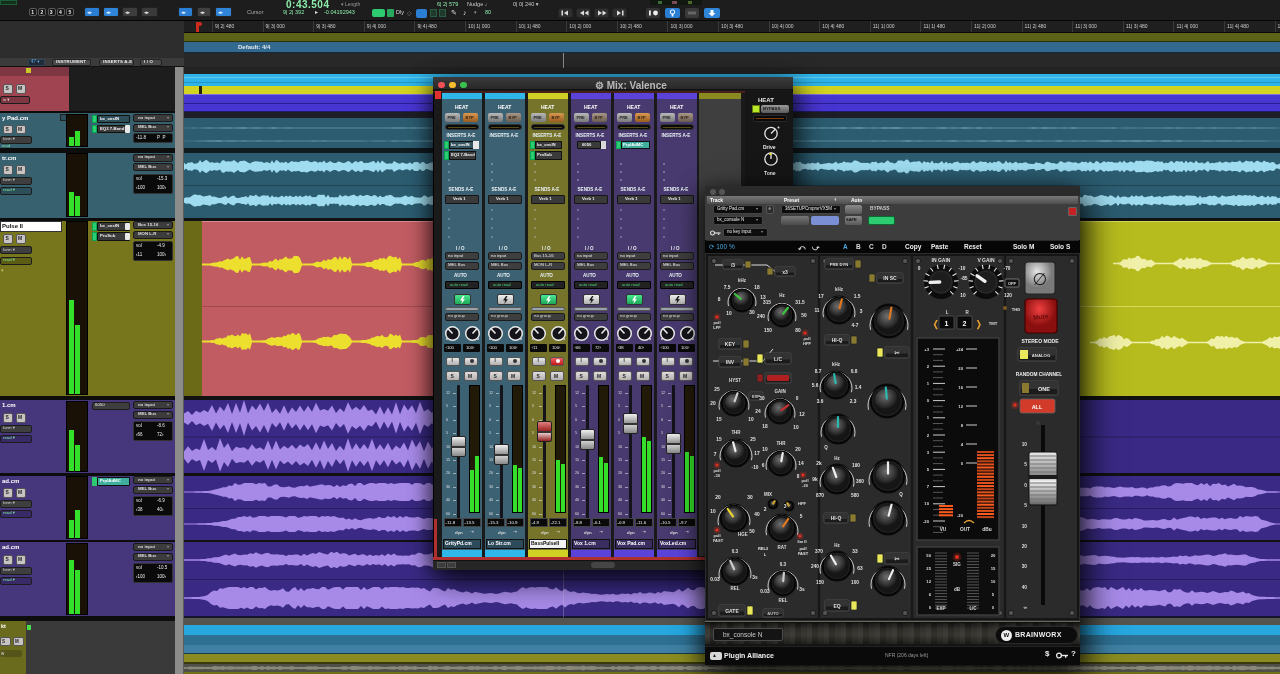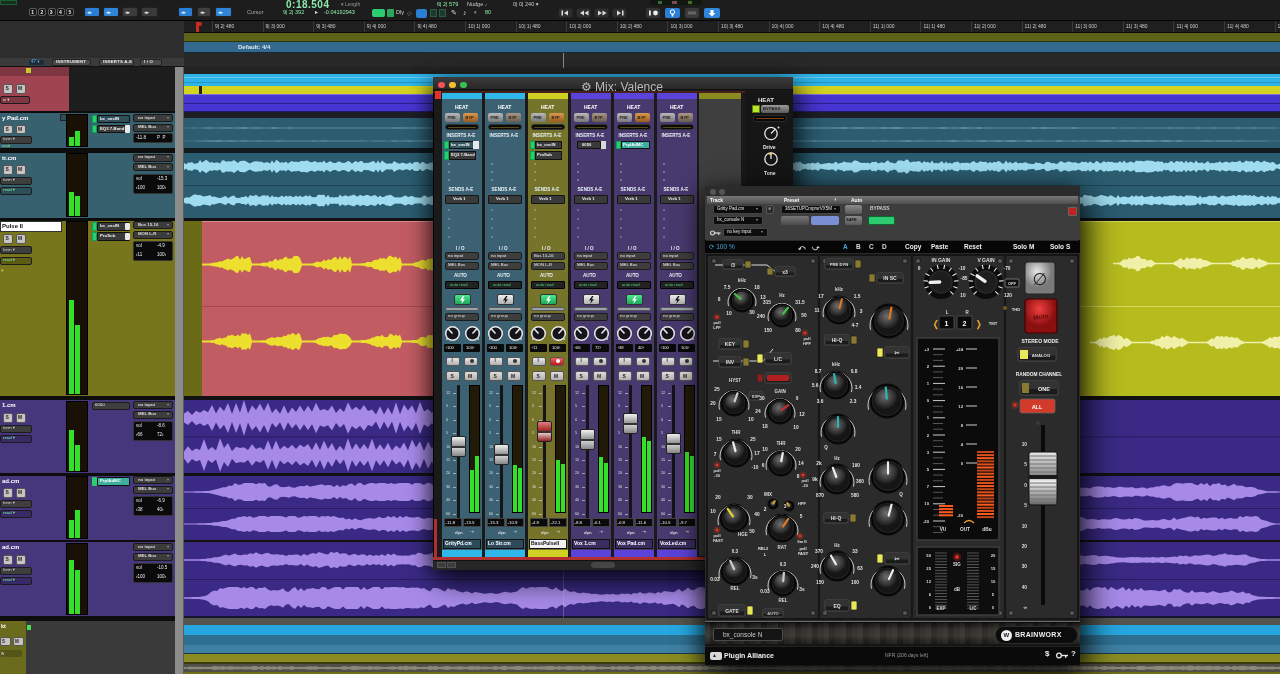--- a/index.html
+++ b/index.html
@@ -26,21 +26,21 @@
 <div class="a" style="left:122px;top:7px;width:16px;height:10px;background:#3d3d3d;border-radius:2px;border:1px solid #222"></div>
 <div class="tx" style="left:125px;top:9.5px;font-size:5px;color:rgba(255,255,255,0.85);">◂▸</div>
 <div class="a" style="left:141px;top:7px;width:17px;height:10px;background:#3a3a3a;border-radius:2px;border:1px solid #222"></div>
 <div class="tx" style="left:144px;top:9.5px;font-size:5px;color:rgba(255,255,255,0.85);">◂▸</div>
 <div class="a" style="left:178px;top:7px;width:15px;height:10px;background:#2a7fd4;border-radius:2px;border:1px solid #222"></div>
 <div class="tx" style="left:181px;top:9.5px;font-size:5px;color:rgba(255,255,255,0.85);">◂▸</div>
 <div class="a" style="left:197px;top:7px;width:14px;height:10px;background:#404040;border-radius:2px;border:1px solid #222"></div>
 <div class="tx" style="left:200px;top:9.5px;font-size:5px;color:rgba(255,255,255,0.85);">◂▸</div>
 <div class="a" style="left:215px;top:7px;width:17px;height:10px;background:#2f86d8;border-radius:2px;border:1px solid #222"></div>
 <div class="tx" style="left:218px;top:9.5px;font-size:5px;color:rgba(255,255,255,0.85);">◂▸</div>
-<div class="tx" style="left:286px;top:0px;font-size:10px;color:#8ce9a9;font-weight:bold;letter-spacing:0.5px">0:18.504</div>
+<div class="tx" style="left:286px;top:0px;font-size:10px;color:#8ce9a9;font-weight:bold;letter-spacing:0.5px">0:43.504</div>
 <div class="tx" style="left:341px;top:1.5px;font-size:5px;color:#999;">▾ Length</div>
 <div class="tx" style="left:437px;top:1.5px;font-size:5.5px;color:#8ce9a9;">6| 2| 579</div>
 <div class="tx" style="left:247px;top:9.5px;font-size:5.5px;color:#aaa;">Cursor</div>
 <div class="tx" style="left:283px;top:9.5px;font-size:5.5px;color:#8ce9a9;">9| 2| 392</div>
 <div class="tx" style="left:315px;top:9px;font-size:6px;color:#ddd;">▸</div>
 <div class="tx" style="left:324px;top:9.5px;font-size:5.5px;color:#8ce9a9;">-0.04192943</div>
 <div class="a" style="left:372px;top:9px;width:13px;height:8px;background:#2ecc71;border-radius:2px"></div>
 <div class="a" style="left:387px;top:9px;width:7px;height:8px;background:#27a85c;border-radius:1px"></div>
 <div class="tx" style="left:396px;top:10px;font-size:5.5px;color:#ddd;">Dly</div>
 <div class="tx" style="left:407px;top:9.5px;font-size:6px;color:#8a9aa5;">◇</div>
@@ -407,21 +407,21 @@
 <div class="tx" style="left:1px;top:651.5px;font-size:4.5px;color:#ddd;">w</div>
 <div class="a" style="left:26px;top:621px;width:158px;height:53px;background:#3a3a3a"></div>
 <div class="a" style="left:27px;top:625px;width:4px;height:5px;background:#4ae04a"></div>
 <div class="a" style="left:175px;top:67px;width:9px;height:607px;background:#8c8c8a"></div>
 <div class="a" style="left:182.5px;top:67px;width:1.5px;height:607px;background:#5a5a58"></div>
 <div class="a" style="left:433px;top:77px;width:360px;height:493px;background:#1a1a1a;box-shadow:6px 10px 26px rgba(0,0,0,0.75),-5px 4px 18px rgba(0,0,0,0.45);border:1px solid #000"></div>
 <div class="a" style="left:433px;top:77px;width:360px;height:13px;background:linear-gradient(#3c3c3c,#282828);border-bottom:1px solid #111"></div>
 <div class="a" style="left:438px;top:81.5px;width:6.5px;height:6.5px;background:#f25056;border-radius:50%"></div>
 <div class="a" style="left:449px;top:81.5px;width:6.5px;height:6.5px;background:#f5bd2e;border-radius:50%"></div>
 <div class="a" style="left:460px;top:81.5px;width:6.5px;height:6.5px;background:#39c24e;border-radius:50%"></div>
-<div class="tx" style="left:581px;top:80.5px;font-size:12px;color:#b8b8b8;">⚙ Mix: Valence</div>
+<div class="tx" style="left:595px;top:80.5px;font-size:10px;color:#b8b8b8;font-weight:bold;">⚙ Mix: Valence</div>
 <div class="a" style="left:433px;top:90.5px;width:360px;height:2px;background:#47201a"></div>
 <div class="a" style="left:435px;top:91px;width:6px;height:8px;background:#e03030"></div>
 <div class="a" style="left:433px;top:557px;width:360px;height:2.5px;background:#b03030"></div>
 <div class="a" style="left:433px;top:559.5px;width:360px;height:10.5px;background:#262626;border-top:1px solid #111"></div>
 <div class="a" style="left:437px;top:562px;width:9px;height:6px;background:#3c3c3c;border:1px solid #555"></div>
 <div class="a" style="left:447px;top:562px;width:9px;height:6px;background:#3c3c3c;border:1px solid #555"></div>
 <div class="a" style="left:591px;top:562px;width:24px;height:6px;background:#454545;border-radius:3px"></div>
 <div class="a" style="left:433.5px;top:519px;width:3px;height:38px;background:#b03030"></div>
 <div class="a" style="left:442px;top:93px;width:40px;height:6px;background:#2fb7ea"></div>
 <div class="a" style="left:442px;top:99px;width:40px;height:457px;background:#3b6173"></div>

